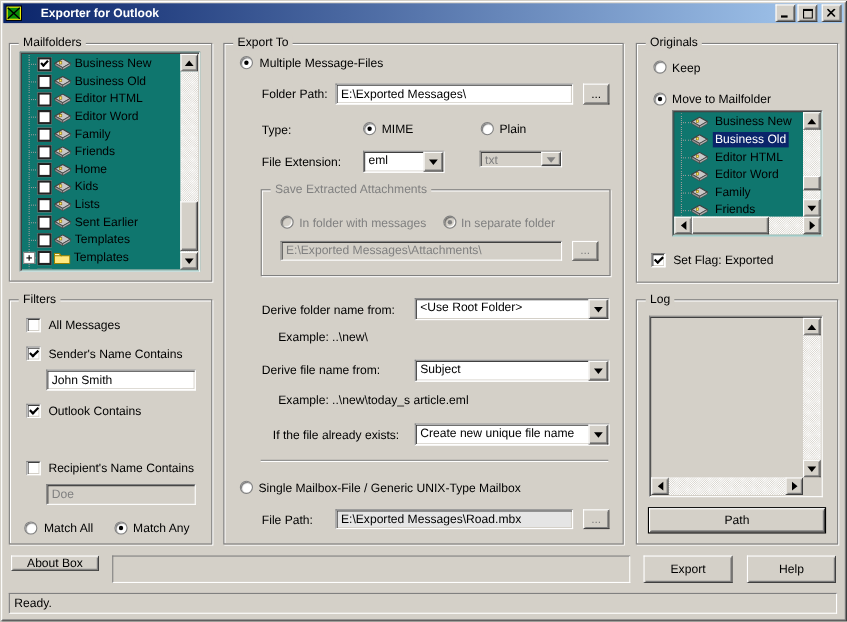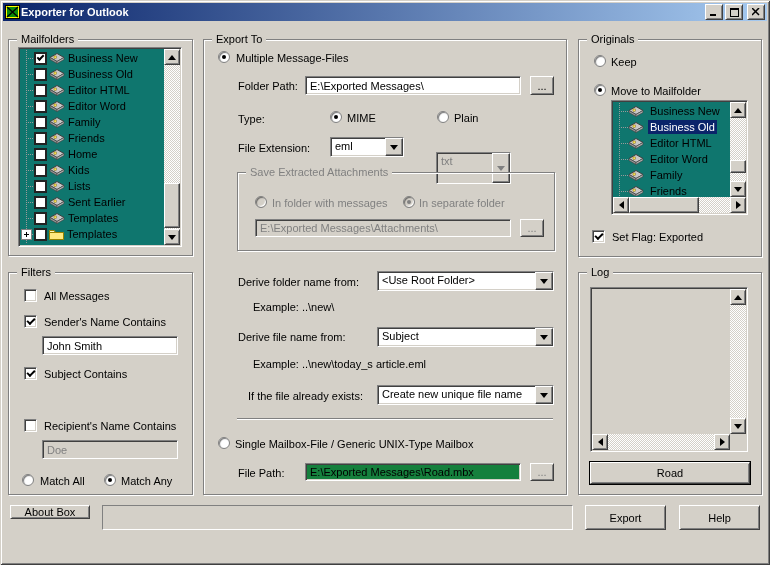--- a/index.html
+++ b/index.html
@@ -3,34 +3,34 @@
 <meta charset="utf-8">
 <style>
   html,body{margin:0;padding:0}
   body{width:770px;height:565px;position:relative;overflow:hidden;
        font-family:"Liberation Sans",sans-serif;font-size:11px;color:#000;background:#d4d0c8;}
   .window{position:absolute;inset:0;background:#d4d0c8;
           box-shadow:inset 1px 1px 0 #d4d0c8,inset -1px -1px 0 #404040,inset 2px 2px 0 #fff,inset -2px -2px 0 #808080;}
   .titlebar{position:absolute;left:3px;top:3px;right:3px;height:18px;
             background:linear-gradient(to right,#0a246a,#a6caf0);
             display:flex;align-items:center;padding-left:2px;}
-  .title-text{color:#fff;font-weight:bold;font-size:11px;margin-left:0;flex:1;white-space:nowrap}
+  .title-text{color:#fff;font-weight:bold;font-size:11px;margin-left:16px;flex:1;white-space:nowrap}
   .tb-btn{width:16px;height:14px;background:#d4d0c8;border:1px solid;border-color:#fff #404040 #404040 #fff;
           box-shadow:inset 1px 1px 0 #d4d0c8,inset -1px -1px 0 #808080;
           display:flex;align-items:center;justify-content:center;margin-right:2px;}
   .group{position:absolute;border:1px solid #808080;box-shadow:inset 1px 1px 0 #fff,1px 1px 0 #fff;}
   .glabel{position:absolute;top:-8px;left:8px;background:#d4d0c8;padding:0 4px;line-height:14px;white-space:nowrap}
   .lbl{position:absolute;white-space:nowrap;line-height:13px}
   .dis-t{color:#808080}
   .sunken{border:1px solid;border-color:#808080 #fff #fff #808080;
           box-shadow:inset 1px 1px 0 #404040,inset -1px -1px 0 #d4d0c8;}
   .field{position:absolute;background:#fff;font-family:"Liberation Sans",sans-serif;font-size:11px;
          padding:1px 4px;box-sizing:border-box;outline:none;}
   .field:disabled,.field.gray{background:#d4d0c8;color:#808080}
-  .field.flat{background:#15803d;color:#000}
+  .field.flat{background:#e5e5e5;color:#000}
   .btn{position:absolute;background:#d4d0c8;border:1px solid;border-color:#fff #404040 #404040 #fff;
        box-shadow:inset 1px 1px 0 #d4d0c8,inset -1px -1px 0 #808080;
        display:flex;align-items:center;justify-content:center;font-size:11px;cursor:default;box-sizing:border-box;}
   .btn.black-border{box-shadow:inset 1px 1px 0 #d4d0c8,inset -1px -1px 0 #808080,0 0 0 1px #000;}
   .btn.disabled{color:#808080}
   .cb{position:absolute;width:13px;height:13px;background:#fff;border:1px solid;border-color:#808080 #fff #fff #808080;
       box-shadow:inset 1px 1px 0 #404040,inset -1px -1px 0 #d4d0c8;box-sizing:border-box;}
   .cb.on::after{content:'';position:absolute;left:2px;top:2px;width:6px;height:3px;
       border-left:2px solid #000;border-bottom:2px solid #000;transform:rotate(-45deg);}
   .radio{position:absolute;width:12px;height:12px;border-radius:50%;background:#fff;border:1px solid #808080;
@@ -295,21 +295,21 @@
   </div>
 
   <div class="group" style="left:8px;top:272px;width:183px;height:221px">
     <span class="glabel">Filters</span>
     <span class="cb" style="left:15px;top:16px"></span>
     <span class="lbl" style="left:35px;top:17px">All Messages</span>
     <span class="cb on" style="left:15px;top:42px"></span>
     <span class="lbl" style="left:35px;top:43px">Sender's Name Contains</span>
     <input class="field sunken" style="left: 33px; top: 63px; width: 136px; height: 19px;" value="John Smith">
     <span class="cb on" style="left:15px;top:94px"></span>
-    <span class="lbl" style="left:35px;top:95px">Subject Contains</span>
+    <span class="lbl" style="left:35px;top:95px">Outlook Contains</span>
     <span class="cb" style="left:15px;top:146px"></span>
     <span class="lbl" style="left:35px;top:147px">Recipient's Name Contains</span>
     <input class="field sunken gray" disabled="" style="left: 33px; top: 167px; width: 136px; height: 19px;" value="Doe">
     <span class="radio" style="left:13px;top:201px"></span>
     <span class="lbl" style="left:31px;top:202px">Match All</span>
     <span class="radio on" style="left:95px;top:201px"></span>
     <span class="lbl" style="left:112px;top:202px">Match Any</span>
   </div>
 
   <div class="group" style="left:203px;top:39px;width:362px;height:454px">
@@ -327,21 +327,21 @@
     <span class="radio" style="left:233px;top:71px"></span>
     <span class="lbl" style="left:250px;top:72px">Plain</span>
 
     <span class="lbl" style="left:34px;top:102px">File Extension:</span>
     <div class="combo" style="left:126px;top:97px;width:74px;height:20px">
       <span class="ct">eml</span>
       <span class="cbtn">
           <span class="arrow"></span>
         </span>
     </div>
-    <div class="combo disabled" style="left:232px;top:112px;width:75px;height:32px">
+    <div class="combo disabled" style="left:232px;top:97px;width:75px;height:15px">
       <span class="ct">txt</span>
       <span class="cbtn">
           <span class="arrow"></span>
         </span>
     </div>
 
     <div class="group" style="left:33px;top:132px;width:316px;height:77px">
       <span class="glabel dis-t" style="color:#808080">Save Extracted Attachments</span>
       <span class="radio dis" style="left:17px;top:23px"></span>
       <span class="lbl dis-t" style="left:34px;top:24px">In folder with messages</span>
@@ -509,22 +509,25 @@
         <span class="sb-btn" style="left:0">
             <span class="tri-l"></span>
           </span>
         <div class="sb-track" style="top:0;bottom:0;left:16px;right:16px"></div>
         <span class="sb-btn" style="right:0">
             <span class="tri-r"></span>
           </span>
       </div>
       <div class="corner" style="right:1px;bottom:1px;width:16px;height:16px"></div>
     </div>
-    <span class="btn black-border" style="left:11px;top:189px;width:160px;height:22px">Road</span>
+    <span class="btn black-border" style="left:11px;top:189px;width:160px;height:22px">Path</span>
   </div>
 
   <span class="btn" style="left:10px;top:505px;width:80px;height:14px">About Box</span>
   <div class="panel-sunken" style="left:102px;top:505px;width:471px;height:25px"></div>
   <span class="btn" style="left:585px;top:505px;width:81px;height:25px">Export</span>
   <span class="btn" style="left:679px;top:505px;width:81px;height:25px">Help</span>
 
+  <div class="panel-sunken" style="left:8px;top:539px;width:753px;height:19px">
+    <span class="lbl" style="left:4px;top:3px">Ready.</span>
+  </div>
 
 </div>
 
 </body></html>

